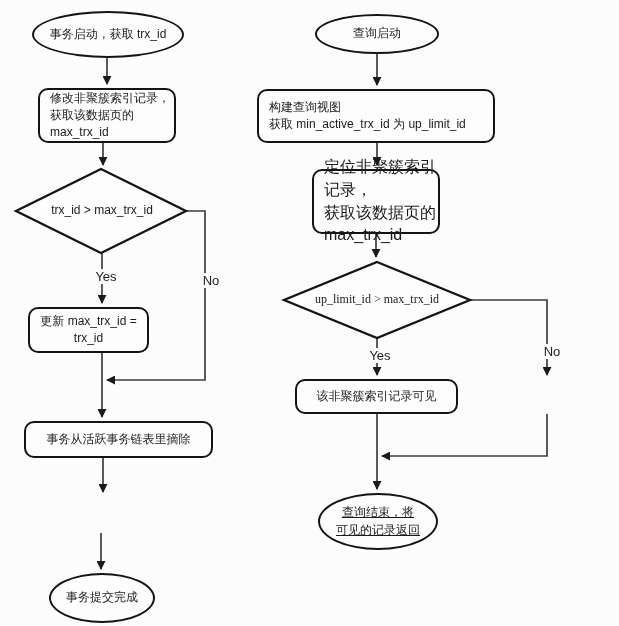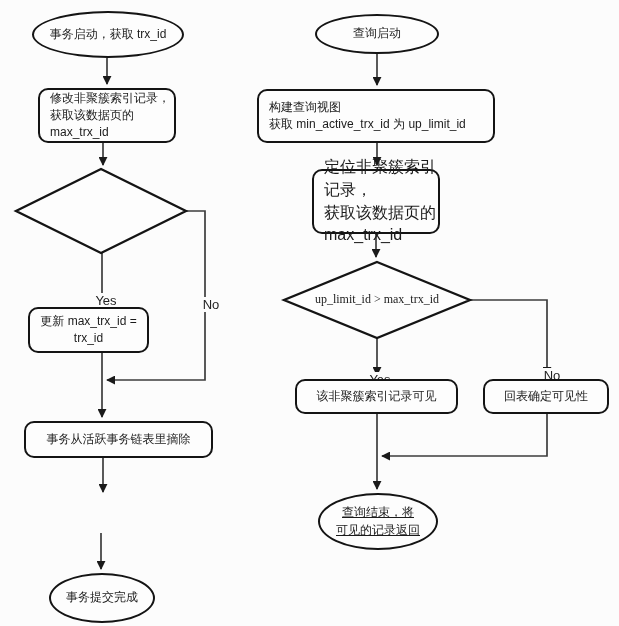--- a/index.html
+++ b/index.html
@@ -47,21 +47,20 @@
     font-size: 12px;
     color: #1b1b1b;
   }
   .branch-label {
     position: absolute;
     background: #fcfcfc;
     padding: 0 3px;
     font-size: 13px;
     color: #222222;
     text-align: center;
-    margin-top: 24px;
   }
 
   
   #l-start  { left: 32px;  top: 11px;  width: 152px; height: 47px; }
   #l-box1   { left: 38px;  top: 88px;  width: 138px; height: 55px; font-size: 12px; }
   #l-dlabel { left: 26px;  top: 203px; width: 152px; }
   #l-box2   { left: 28px;  top: 307px; width: 121px; height: 46px; }
   #l-box3   { left: 24px;  top: 421px; width: 189px; height: 37px; }
   #l-box4   { left: 8px;   top: 496px; width: 188px; height: 37px; font-size: 12px; }
   #l-end    { left: 49px;  top: 573px; width: 106px; height: 50px; }
@@ -114,20 +113,21 @@
   <div id="l-start" class="node terminal">
     <span>事务启动，获取 trx_id</span>
   </div>
 
   <div id="l-box1" class="node box left-text">
     <span class="multiline">修改非聚簇索引记录，
 获取该数据页的
 max_trx_id</span>
   </div>
 
+  <div id="l-dlabel" class="diamond-label">trx_id &gt; max_trx_id</div>
 
   <div id="l-yes" class="branch-label">Yes</div>
   <div id="l-no" class="branch-label">No</div>
 
   <div id="l-box2" class="node box">
     <span>更新 max_trx_id = trx_id</span>
   </div>
 
   <div id="l-box3" class="node box">
     <span>事务从活跃事务链表里摘除</span>
@@ -155,22 +155,19 @@
 
   <div id="r-dlabel" class="diamond-label">up_limit_id &gt; max_trx_id</div>
 
   <div id="r-yes" class="branch-label">Yes</div>
   <div id="r-no" class="branch-label">No</div>
 
   <div id="r-boxYes" class="node box">
     <span>该非聚簇索引记录可见</span>
   </div>
 
-  <div id="r-boxNo" class="node box">
-    <span>回表确定可见性</span>
-  </div>
 
   <div id="r-end" class="node terminal">
     <span class="multiline">查询结束，将
 可见的记录返回</span>
   </div>
 
 </div>
 
 </body></html>

